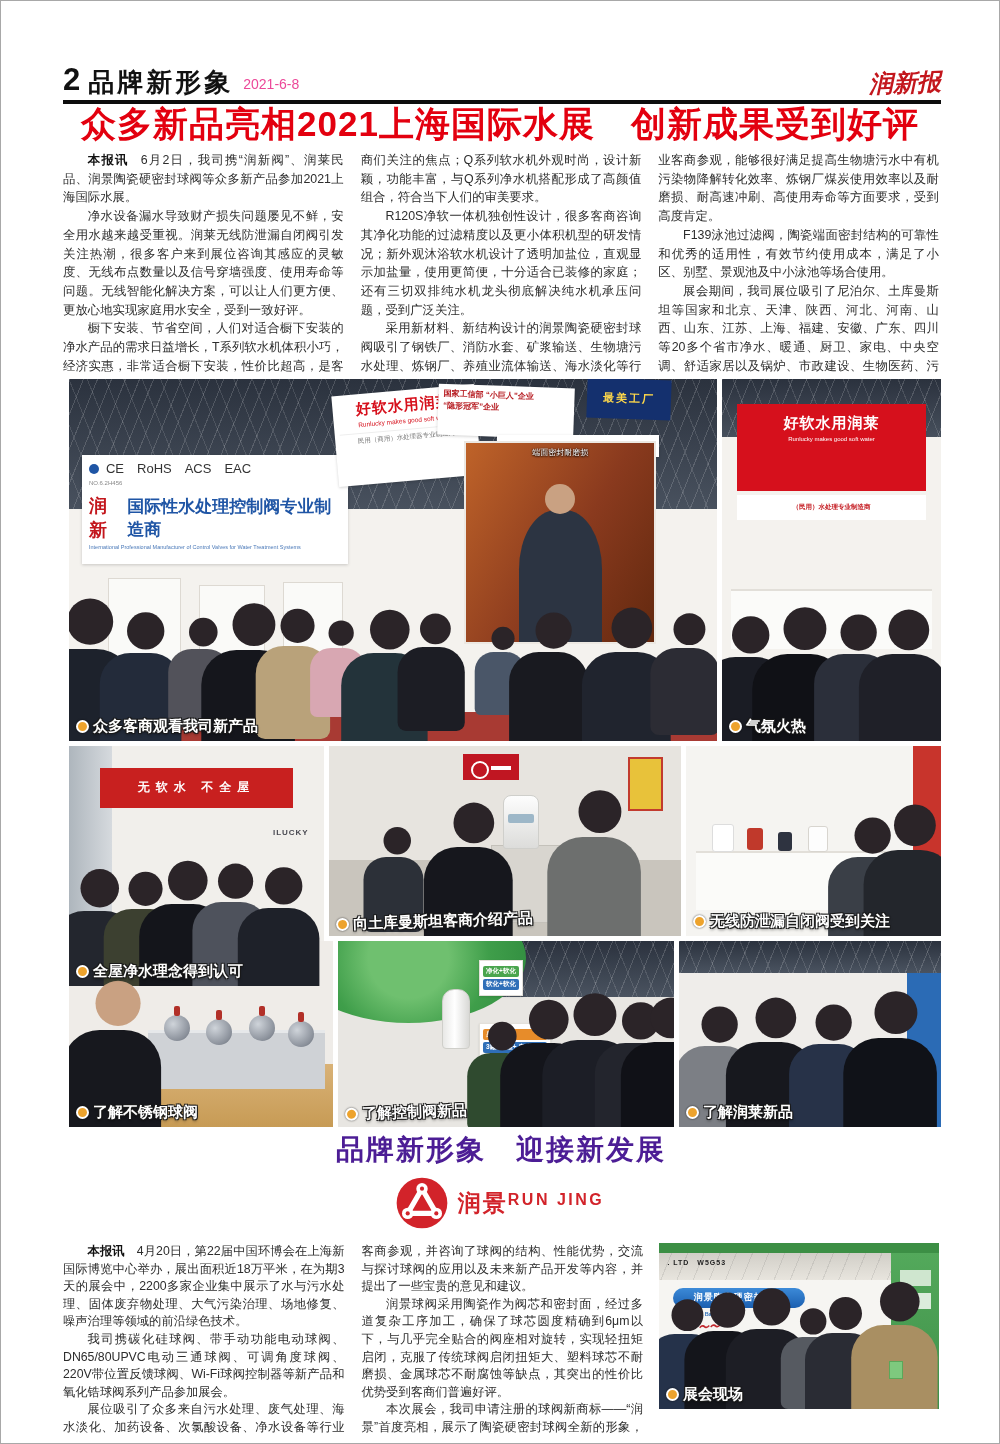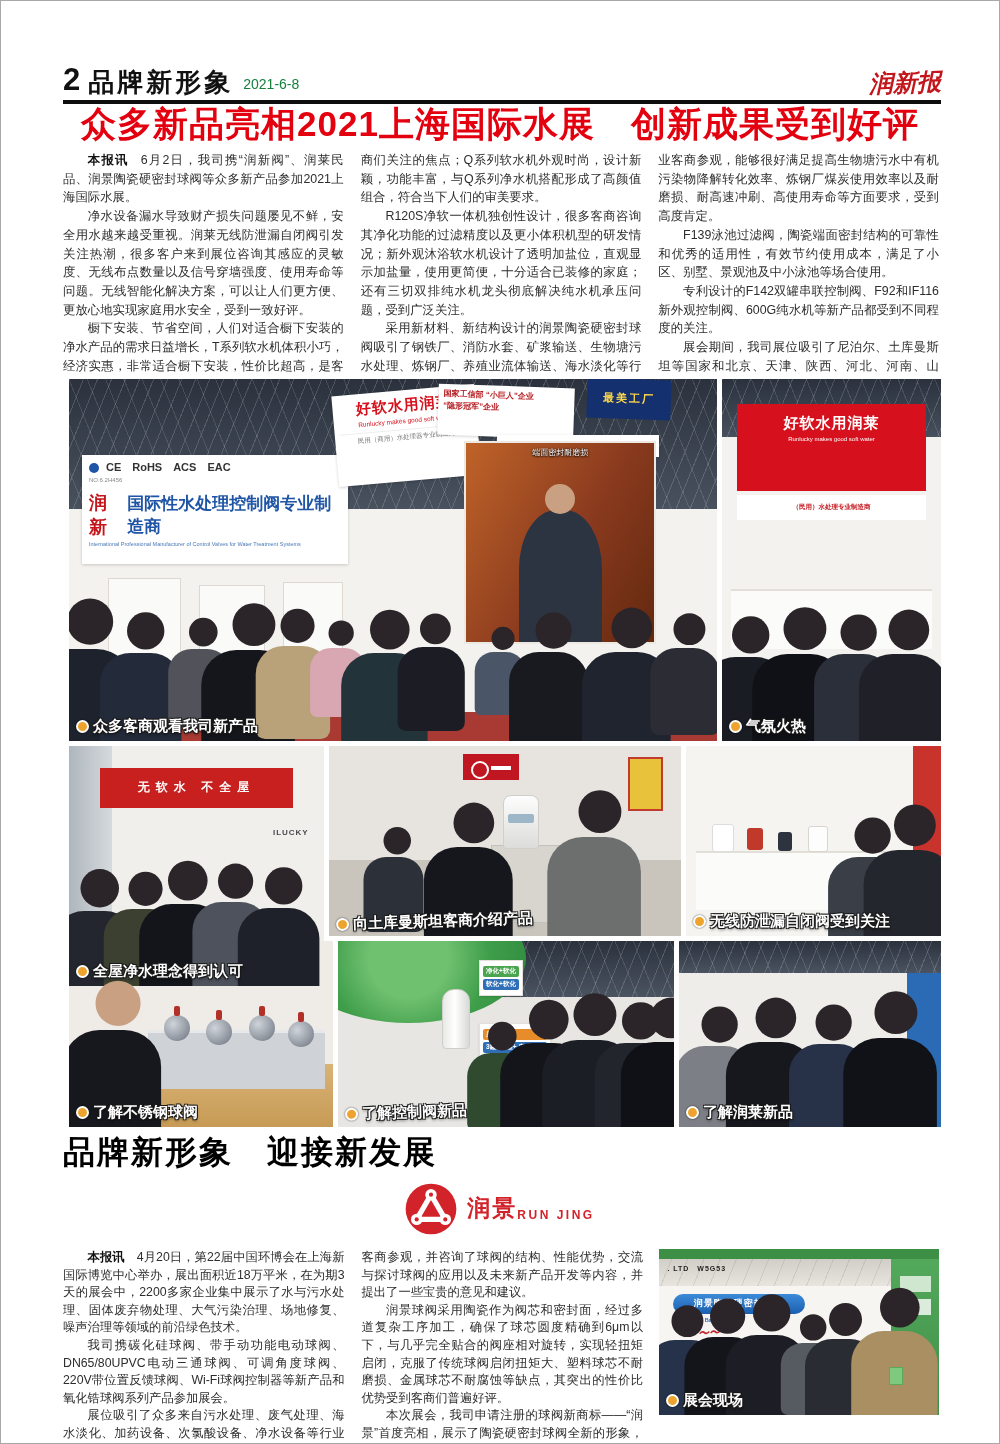--- a/index.html
+++ b/index.html
@@ -2,21 +2,21 @@
 <html><head>
 <meta charset="utf-8">
 <style>
   html,body{margin:0;padding:0;background:#d9d9d9;font-family:"Liberation Sans","DejaVu Sans",sans-serif;}
   .page{position:relative;width:998px;height:1442px;background:#fff;border:1px solid #a8a8a8;overflow:hidden;}
 
   
   .hdr{position:absolute;top:54px;left:62px;right:58px;height:40px;display:flex;align-items:flex-end;border-bottom:4px solid #0d0d0d;padding-bottom:5px;box-sizing:content-box;}
   .pnum{font-size:31px;font-weight:bold;color:#111;line-height:1;}
   .psec{font-size:26px;font-weight:bold;color:#111;margin-left:8px;letter-spacing:3px;line-height:1;}
-  .pdate{font-size:14px;color:#15803d;margin-left:10px;line-height:1.4;}
+  .pdate{font-size:14px;color:#ec4899;margin-left:10px;line-height:1.4;}
   .masthead{margin-left:auto;font-family:"DejaVu Serif","Liberation Serif",serif;font-style:italic;font-weight:bold;font-size:24px;color:#c3161c;line-height:1;transform:rotate(-2deg);}
 
   
   .headline1{position:absolute;top:100px;left:0;right:0;margin:0;text-align:center;font-size:35px;font-weight:900;color:#e3000f;letter-spacing:1px;}
   .body1{position:absolute;top:150px;left:62px;width:876px;height:226px;column-count:3;column-gap:17px;overflow:hidden;font-size:12.4px;line-height:18.7px;color:#2d2d2d;text-align:justify;}
   .body1 p,.cols2 p{margin:0;text-indent:2em;}
   .lead b{margin-right:12px;color:#111;}
 
   
   .collage{position:absolute;top:378px;left:68px;width:872px;}
@@ -38,21 +38,21 @@
   .board{position:absolute;background:#fff;box-shadow:0 1px 3px rgba(0,0,0,.18);}
   .counter{position:absolute;background:#fbfbf9;border-top:2px solid #e2dfd9;}
   .carpet{position:absolute;left:0;right:0;bottom:0;background:#a83a33;}
 
   .person{position:absolute;width:26px;transform-origin:bottom center;z-index:4;}
   .person::before{content:"";display:block;width:11px;height:11px;border-radius:50%;background:var(--hc,#2b2428);margin:0 auto;}
   .person::after{content:"";display:block;width:24px;height:30px;border-radius:9px 9px 3px 3px;background:var(--pc,#23232a);margin-top:1px;}
 
   
   .cert-board{left:2%;top:21%;width:41%;height:30%;padding:5px 7px;box-sizing:border-box;}
-  .cert-row{display:flex;align-items:center;gap:7px;font-size:11px;font-weight:bold;color:#333;}
+  .cert-row{display:flex;align-items:center;gap:7px;font-size:13px;font-weight:normal;color:#333;}
   .cert-dot{width:10px;height:10px;border-radius:50%;background:#1f55a5;}
   .cert-no{font-size:6px;color:#888;margin-top:2px;}
   .brand-row{display:flex;align-items:center;gap:6px;margin-top:8px;}
   .brand-rx{font-size:18px;font-weight:900;color:#c3161c;}
   .intl-cn{font-size:17px;font-weight:bold;color:#1f55a5;}
   .intl-en{font-size:5.5px;color:#4a79b8;margin-top:2px;line-height:1.3;}
   .hang-sign{left:41%;top:3%;width:22%;height:25%;transform:rotate(-5deg);padding:6px 5px;box-sizing:border-box;text-align:center;}
   .hs-cn{font-size:15px;font-weight:900;color:#d6101c;letter-spacing:1px;}
   .hs-en{font-size:6.5px;color:#d6101c;margin-top:2px;}
   .hs-sub{font-size:6.5px;color:#777;margin-top:5px;border-top:1px solid #eee;padding-top:3px;}
@@ -104,26 +104,26 @@
   .pillsign{position:absolute;background:linear-gradient(180deg,#3c8ad8,#1b5fb0);border-radius:11px;color:#fff;font-size:9px;font-weight:bold;display:flex;align-items:center;justify-content:center;letter-spacing:1px;}
   .cbv{position:absolute;font-size:5.5px;color:#2f6fb8;font-weight:bold;}
   .script-red{position:absolute;color:#c0272d;font-family:"DejaVu Serif","Liberation Serif",serif;font-style:italic;font-weight:bold;font-size:11px;transform:rotate(-4deg);}
   .thumbgrid{position:absolute;display:grid;grid-template-columns:repeat(3,18px);gap:3px;}
   .thumbgrid i{width:18px;height:14px;background:#3a3f4a;border:1px solid #c9c6bf;display:block;}
   .corner-txt{position:absolute;font-size:7px;font-weight:bold;color:#222;letter-spacing:1px;}
   .flyer{position:absolute;width:12px;height:16px;background:#7ec97e;border:1px solid #5aa85a;z-index:5;}
 
   
   .article2{position:absolute;top:1130px;left:62px;width:876px;}
-  .kicker{margin:0;text-align:left;font-size:32px;font-weight:900;color:#000000;letter-spacing:2px;}
+  .kicker{margin:0;text-align:center;font-size:28px;font-weight:900;color:#4c1d95;letter-spacing:2px;}
   .head2row{display:flex;align-items:center;justify-content:center;gap:10px;margin-top:8px;}
   .logo-badge{width:52px;height:52px;flex:0 0 auto;}
   .logotxt{display:flex;line-height:1;margin-right:2px;}
   .logotxt b{font-size:23px;color:#d2232a;letter-spacing:2px;}
-  .logotxt small{font-size:12px;color:#d2232a;font-weight:bold;letter-spacing:2.5px;margin-top:12px;}
+  .logotxt small{font-size:16px;color:#d2232a;font-weight:bold;letter-spacing:2.5px;margin-top:0;}
   .headline2{margin:0;font-size:33px;font-weight:900;color:#e3000f;letter-spacing:1px;}
   .a2body{display:flex;gap:16px;margin-top:14px;}
   .cols2{width:580px;height:208px;column-count:2;column-gap:17px;overflow:hidden;font-size:12.3px;line-height:17.6px;color:#2d2d2d;text-align:justify;}
   .photo9{width:280px;height:166px;}
 </style>
 </head>
 <body>
 
 <div class="page">
 
@@ -136,21 +136,20 @@
 
   <h1 class="headline1">众多新品亮相2021上海国际水展　创新成果受到好评</h1>
 
   <div class="body1">
     <p class="lead"><b>本报讯</b><span>6月2日，我司携“润新阀”、润莱民品、润景陶瓷硬密封球阀等众多新产品参加2021上海国际水展。</span></p>
     <p>净水设备漏水导致财产损失问题屡见不鲜，安全用水越来越受重视。润莱无线防泄漏自闭阀引发关注热潮，很多客户来到展位咨询其感应的灵敏度、无线布点数量以及信号穿墙强度、使用寿命等问题。无线智能化解决方案，可以让人们更方便、更放心地实现家庭用水安全，受到一致好评。</p>
     <p>橱下安装、节省空间，人们对适合橱下安装的净水产品的需求日益增长，T系列软水机体积小巧，经济实惠，非常适合橱下安装，性价比超高，是客商们关注的焦点；Q系列软水机外观时尚，设计新颖，功能丰富，与Q系列净水机搭配形成了高颜值组合，符合当下人们的审美要求。</p>
     <p>R120S净软一体机独创性设计，很多客商咨询其净化功能的过滤精度以及更小体积机型的研发情况；新外观沐浴软水机设计了透明加盐位，直观显示加盐量，使用更简便，十分适合已装修的家庭；还有三切双排纯水机龙头彻底解决纯水机承压问题，受到广泛关注。</p>
     <p>采用新材料、新结构设计的润景陶瓷硬密封球阀吸引了钢铁厂、消防水套、矿浆输送、生物塘污水处理、炼钢厂、养殖业流体输送、海水淡化等行业客商参观，能够很好满足提高生物塘污水中有机污染物降解转化效率、炼钢厂煤炭使用效率以及耐磨损、耐高速冲刷、高使用寿命等方面要求，受到高度肯定。</p>
     <p>F139泳池过滤阀，陶瓷端面密封结构的可靠性和优秀的适用性，有效节约使用成本，满足了小区、别墅、景观池及中小泳池等场合使用。</p>
-    <p>专利设计的F142双罐串联控制阀、F92和IF116新外观控制阀、600G纯水机等新产品都受到不同程度的关注。</p>
     <p>展会期间，我司展位吸引了尼泊尔、土库曼斯坦等国家和北京、天津、陕西、河北、河南、山西、山东、江苏、上海、福建、安徽、广东、四川等20多个省市净水、暖通、厨卫、家电、中央空调、舒适家居以及锅炉、市政建设、生物医药、污水处理、海水淡化、环保工程行业客商前来参观，咨询产品功能和应用，洽谈合作。</p>
 
   </div>
 
   <div class="collage">
 
     <div class="prow" style="height:362px">
       <figure class="photo" style="width:648px;height:362px;margin:0;">
         <div class="ceiling" style="height:38%"></div>
         <div class="wall" style="left:0;right:0;top:36%;bottom:0;"></div>

